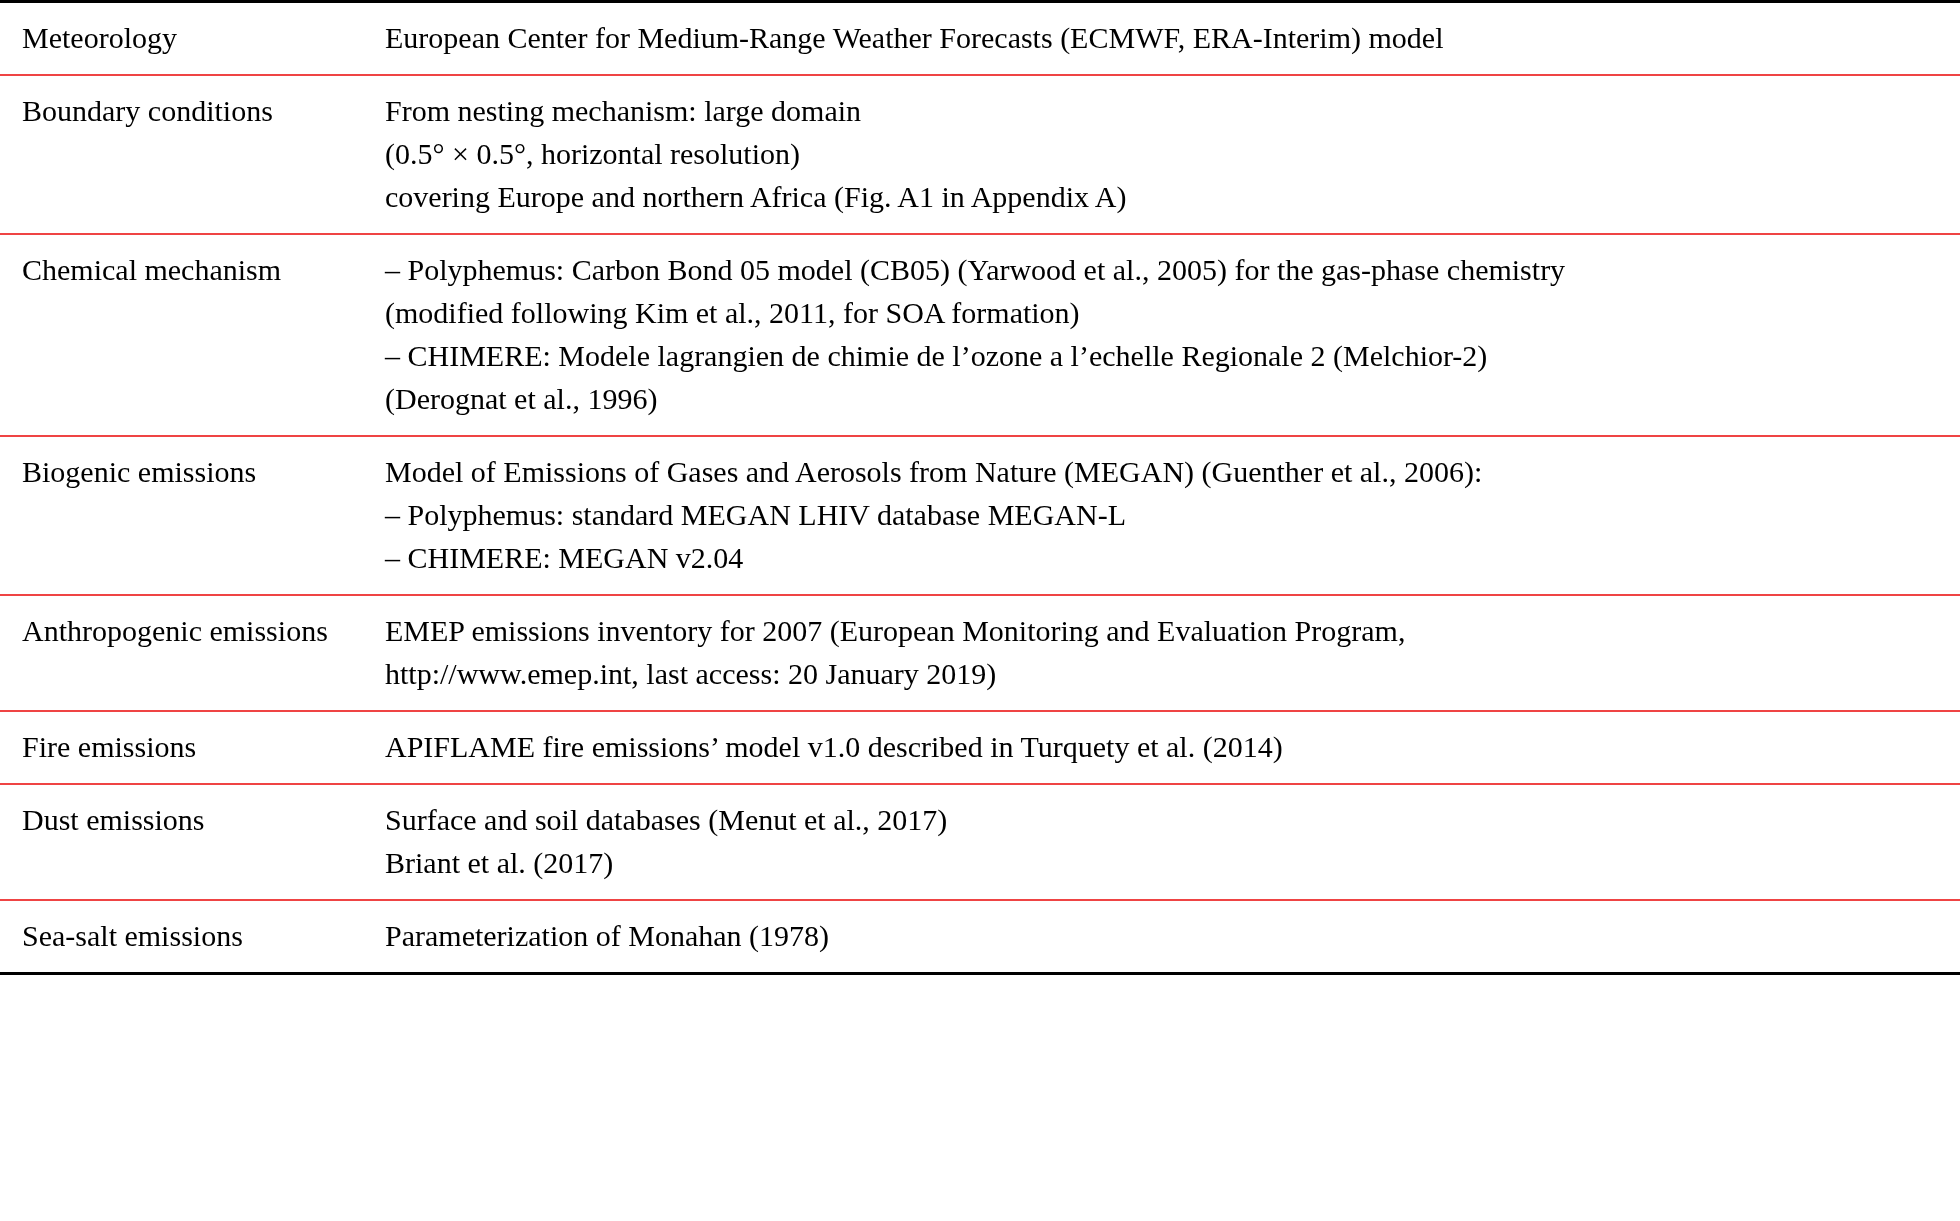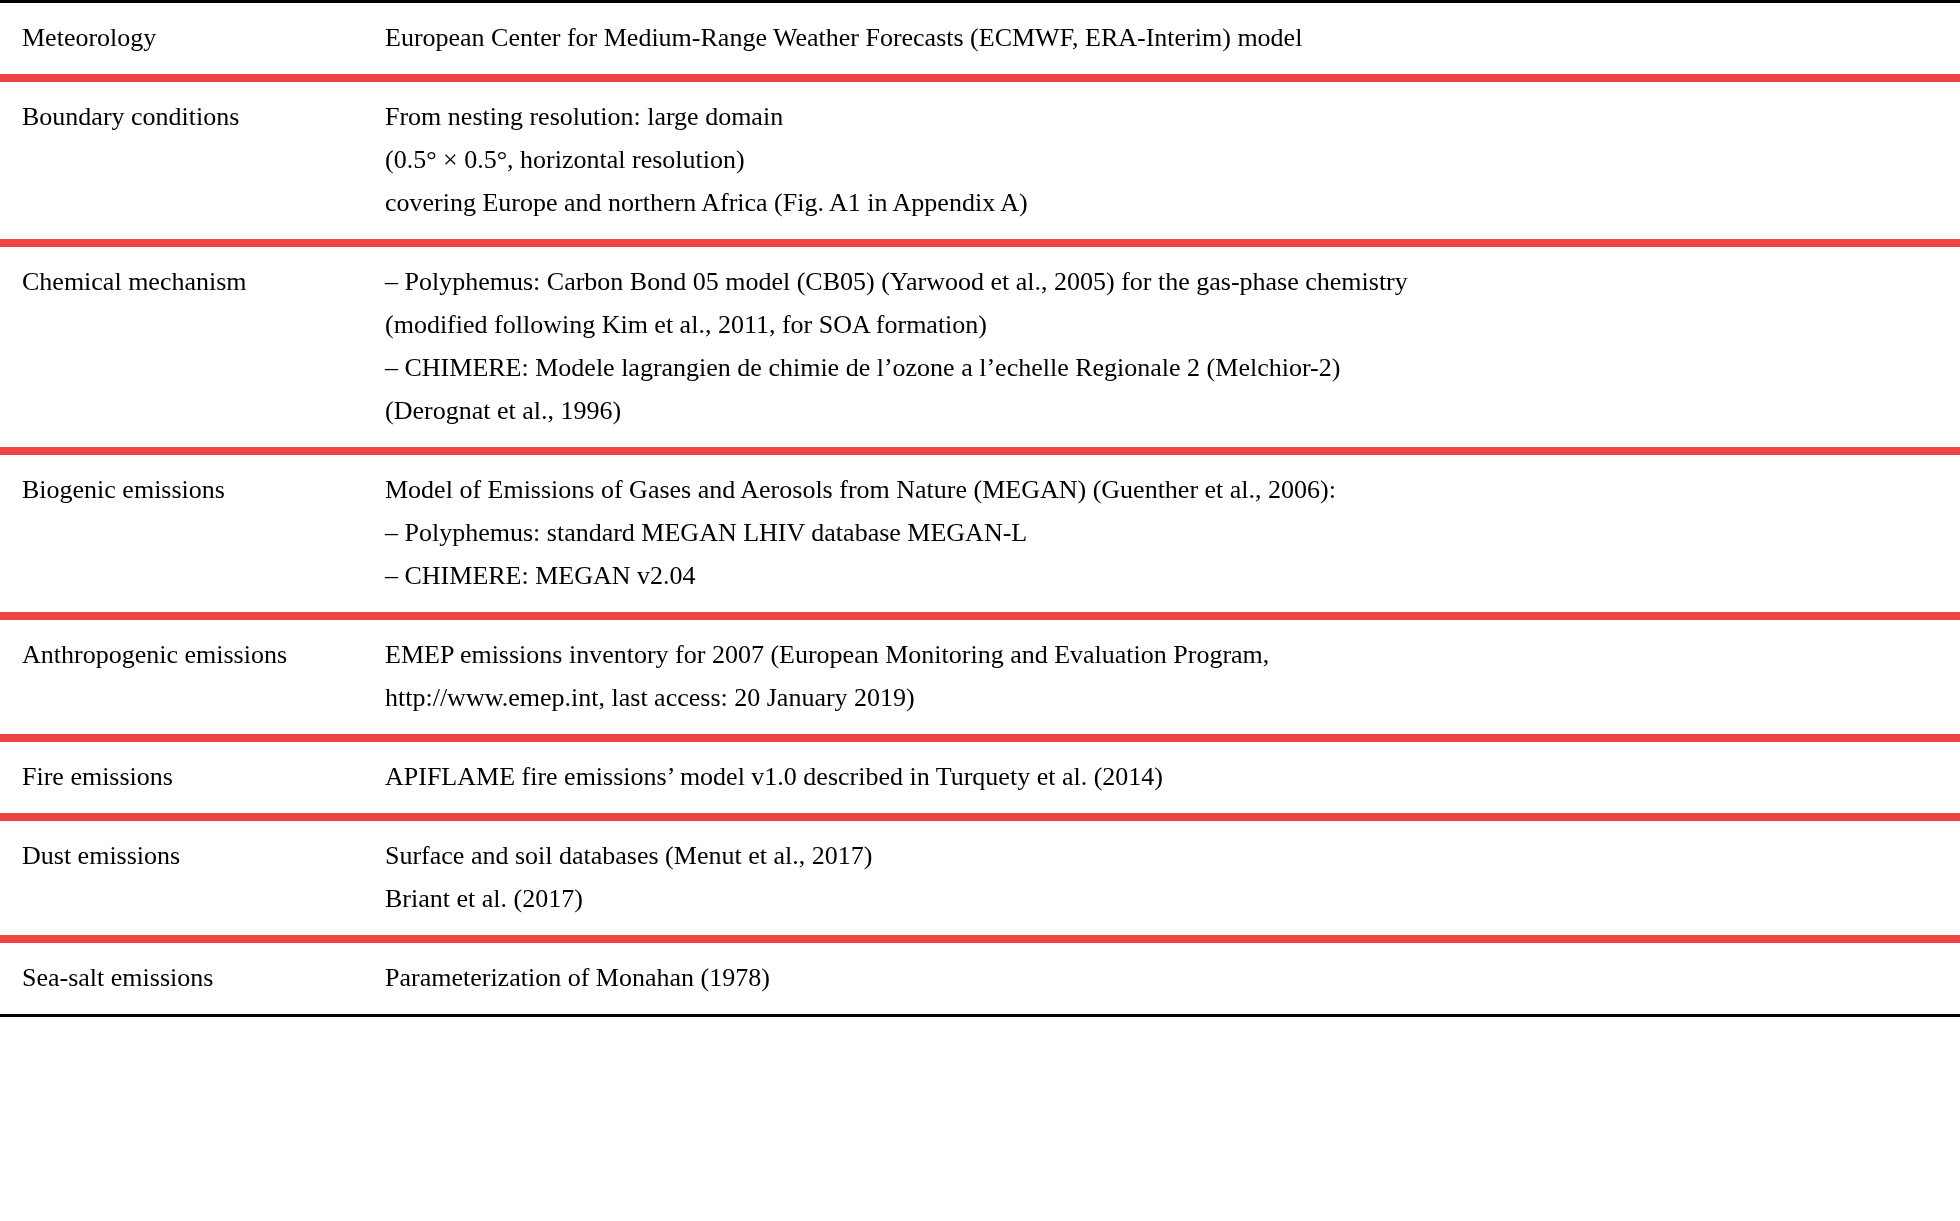--- a/index.html
+++ b/index.html
@@ -10,28 +10,28 @@
   body {
     width: 1960px;
     height: 1221px;
     overflow: hidden;
   }
   table.spec-table {
     width: 1960px;
     border-collapse: collapse;
     table-layout: fixed;
     font-family: "Liberation Serif", "DejaVu Serif", serif;
-    font-size: 26px;
+    font-size: 30px;
     line-height: 43px;
     color: #000000;
     border-top: 3px solid #000000;
     border-bottom: 3px solid #000000;
   }
   table.spec-table tr {
-    border-top: 8px solid #ef4444;
+    border-top: 2px solid #ef4444;
   }
   table.spec-table tr:first-child {
     border-top: none;
   }
   table.spec-table td {
     vertical-align: top;
     padding-top: 13px;
     padding-bottom: 15px;
   }
   td.label-cell {
@@ -53,21 +53,21 @@
   <tbody>
       <tr>
     <td class="label-cell">Meteorology</td>
     <td class="value-cell">
       <div class="value-line">European Center for Medium-Range Weather Forecasts (ECMWF, ERA-Interim) model</div>
     </td>
   </tr>
   <tr>
     <td class="label-cell">Boundary conditions</td>
     <td class="value-cell">
-      <div class="value-line">From nesting resolution: large domain</div>
+      <div class="value-line">From nesting mechanism: large domain</div>
       <div class="value-line">(0.5° × 0.5°, horizontal resolution)</div>
       <div class="value-line">covering Europe and northern Africa (Fig. A1 in Appendix A)</div>
     </td>
   </tr>
   <tr>
     <td class="label-cell">Chemical mechanism</td>
     <td class="value-cell">
       <div class="value-line">– Polyphemus: Carbon Bond 05 model (CB05) (Yarwood et al., 2005) for the gas-phase chemistry</div>
       <div class="value-line">(modified following Kim et al., 2011, for SOA formation)</div>
       <div class="value-line">– CHIMERE: Modele lagrangien de chimie de l’ozone a l’echelle Regionale 2 (Melchior-2)</div>

